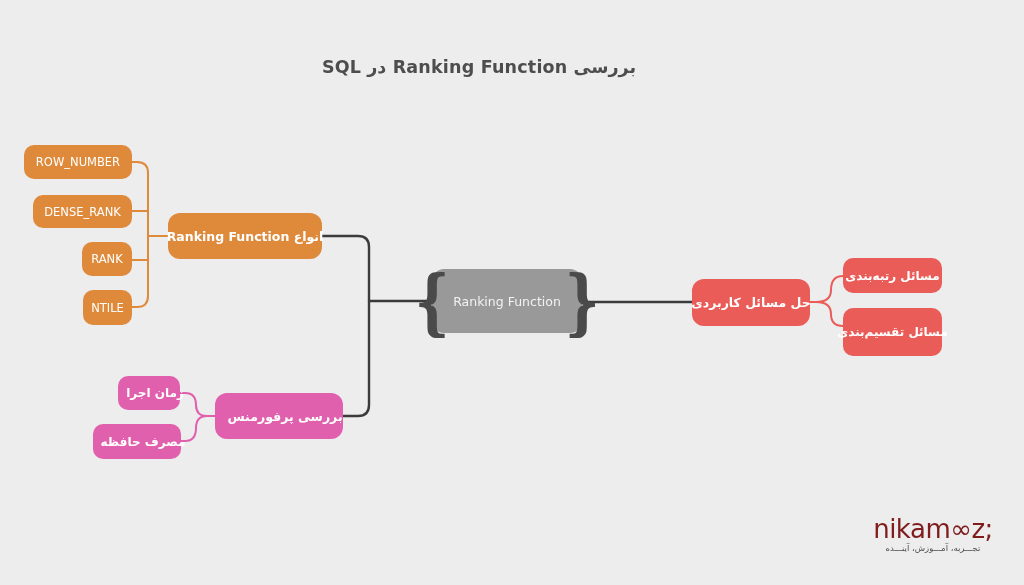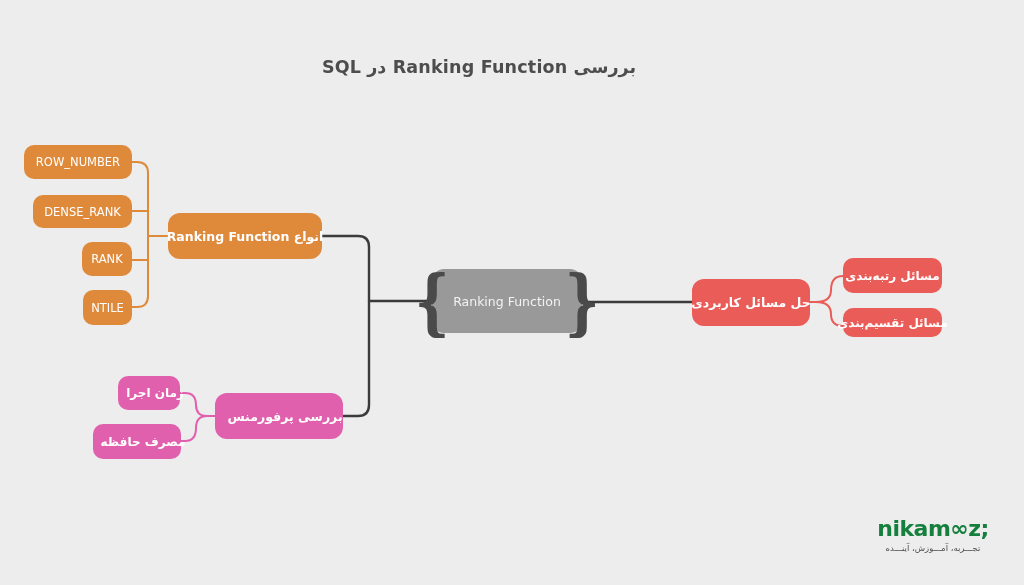--- a/index.html
+++ b/index.html
@@ -32,21 +32,21 @@
     font-family:"DejaVu Serif",serif;font-size:54px;font-weight:bold;
     color:#4A4A4A;line-height:1;transform:scaleY(1.32);
     pointer-events:none;
   }
   .brace.left{left:419px;}
   .brace.right{left:569px;}
   .logo{
     position:absolute;top:504px;right:13px;width:156px;text-align:center;
   }
   .logo .brand{
-    font-size:22px;font-weight:bold;color:#15803d;letter-spacing:-.5px;
+    font-size:26px;font-weight:normal;color:#7f1d1d;letter-spacing:-.5px;
     line-height:28px;
   }
   .logo .tagline{
     font-size:8.5px;color:#4F4F4F;margin-top:0px;letter-spacing:.4px;
   }
 </style>
 </head>
 <body>
 
 <div class="canvas">
@@ -84,21 +84,21 @@
   <div class="node leaf orange" style="left:82px;top:231px;width:50px;height:34px">RANK</div>
   <div class="node leaf orange" style="left:83px;top:279px;width:49px;height:35px">NTILE</div>
   <div class="node parent orange" dir="rtl" style="left:168px;top:202px;width:154px;height:46px">انواع Ranking Function</div>
 
   <div class="node root" style="left:432px;top:258px;width:150px;height:64px">Ranking Function</div>
   <span class="brace left">{</span>
   <span class="brace right">}</span>
 
   <div class="node parent red" dir="rtl" style="left:692px;top:268px;width:118px;height:47px">حل مسائل کاربردی</div>
   <div class="node leaf fa red" dir="rtl" style="left:843px;top:247px;width:99px;height:35px">مسائل رتبه‌بندی</div>
-  <div class="node leaf fa red" dir="rtl" style="left:843px;top:297px;width:99px;height:29px">مسائل تقسیم‌بندی</div>
+  <div class="node leaf fa red" dir="rtl" style="left:843px;top:297px;width:99px;height:48px">مسائل تقسیم‌بندی</div>
 
   <div class="node parent pink" dir="rtl" style="left:215px;top:382px;width:128px;height:46px">بررسی پرفورمنس</div>
   <div class="node leaf fa pink" dir="rtl" style="left:118px;top:365px;width:62px;height:34px">زمان اجرا</div>
   <div class="node leaf fa pink" dir="rtl" style="left:93px;top:413px;width:88px;height:35px">مصرف حافظه</div>
 
   <div class="logo">
     <div class="brand">nikam∞z;</div>
     <div class="tagline" dir="rtl">تجـــربه، آمـــوزش، آینـــده</div>
   </div>
 

